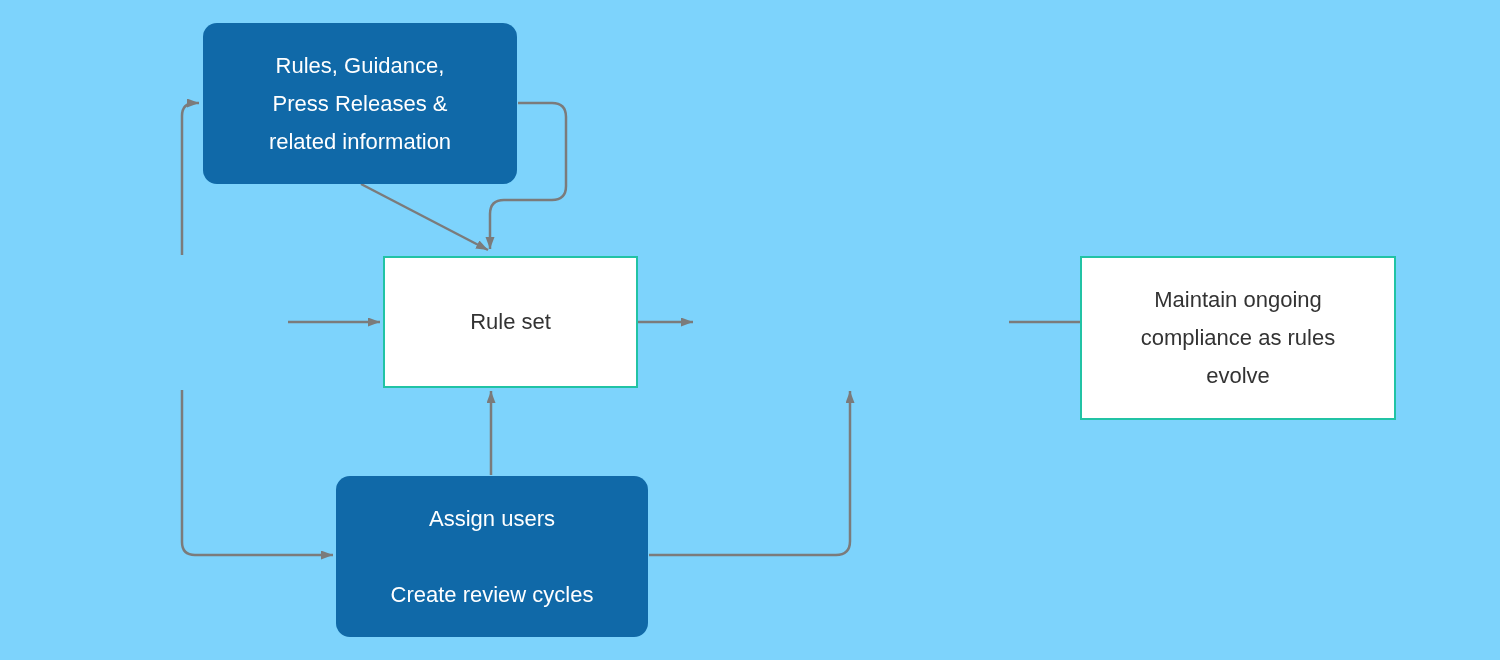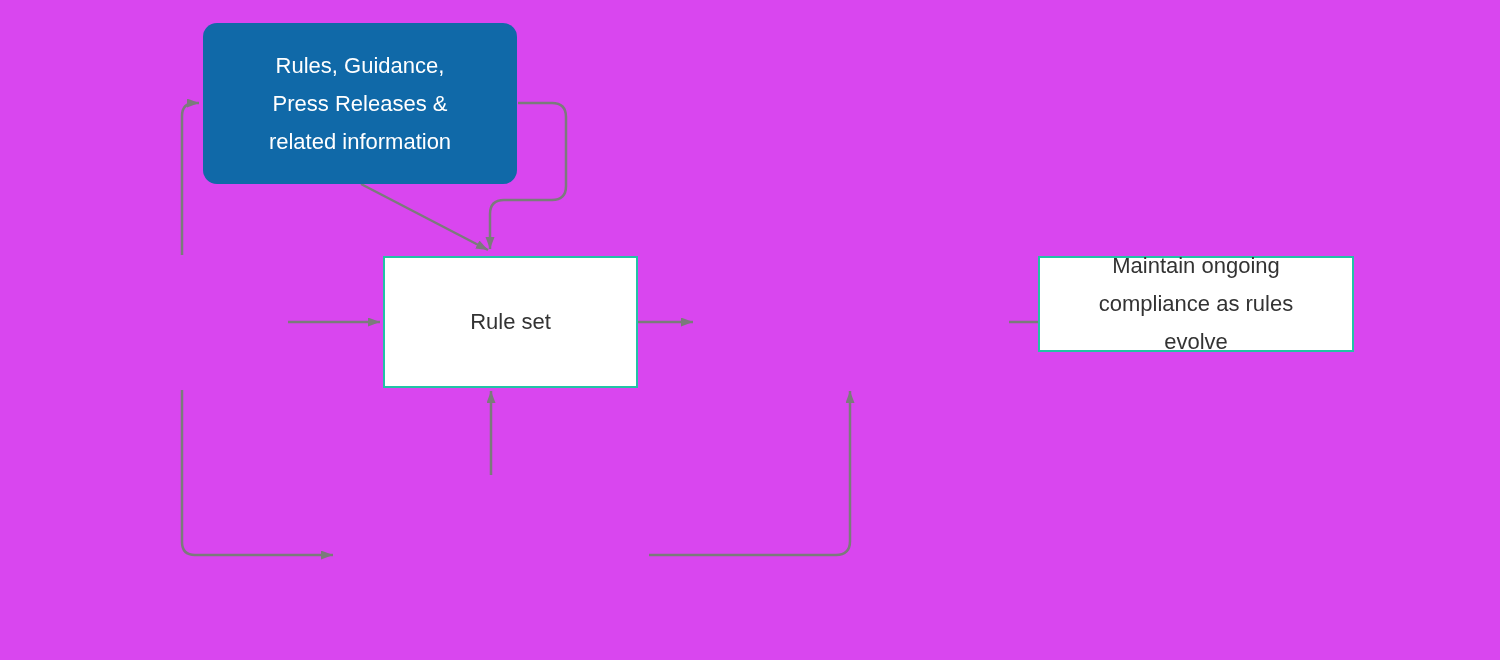--- a/index.html
+++ b/index.html
@@ -4,21 +4,21 @@
 <style>
   html, body {
     margin: 0;
     padding: 0;
     background: #000000;
   }
   #canvas {
     position: relative;
     width: 1500px;
     height: 660px;
-    background: #d946ef;
+    background: #7dd3fc;
     overflow: hidden;
     font-family: "Liberation Sans", sans-serif;
   }
   #connector-layer {
     position: absolute;
     left: 0;
     top: 0;
     width: 1500px;
     height: 660px;
     pointer-events: none;
@@ -41,21 +41,21 @@
   }
   .node--white {
     background: #ffffff;
     color: #333333;
     border: 2px solid #21c3a5;
   }
   #node-sources       { left: 203px;  top: 23px;  width: 314px; height: 161px; }
   #node-client-admin  { left: 76px;   top: 256px; width: 211px; height: 132px; }
   #node-rule-set      { left: 383px;  top: 256px; width: 255px; height: 132px; }
   #node-work-products { left: 696px;  top: 256px; width: 312px; height: 132px; }
-  #node-maintain      { left: 1038px; top: 256px; width: 316px; height: 96px; }
+  #node-maintain      { left: 1080px; top: 256px; width: 316px; height: 164px; }
   #node-admin-tasks   { left: 336px;  top: 476px; width: 312px; height: 161px; }
 </style>
 </head>
 <body>
 
 <div id="canvas">
 
   <svg id="connector-layer" viewBox="0 0 1500 660" xmlns="http://www.w3.org/2000/svg">
     <defs>
       <marker id="arrow" markerUnits="userSpaceOnUse" markerWidth="13" markerHeight="10" refX="12" refY="4.5" orient="auto">
@@ -80,14 +80,17 @@
 related information</div>
 
 
   <div class="node node--white" id="node-rule-set">Rule set</div>
 
 
   <div class="node node--white" id="node-maintain">Maintain ongoing
 compliance as rules
 evolve</div>
 
+  <div class="node node--blue" id="node-admin-tasks">Assign users
+
+Create review cycles</div>
 
 </div>
 
 </body></html>

